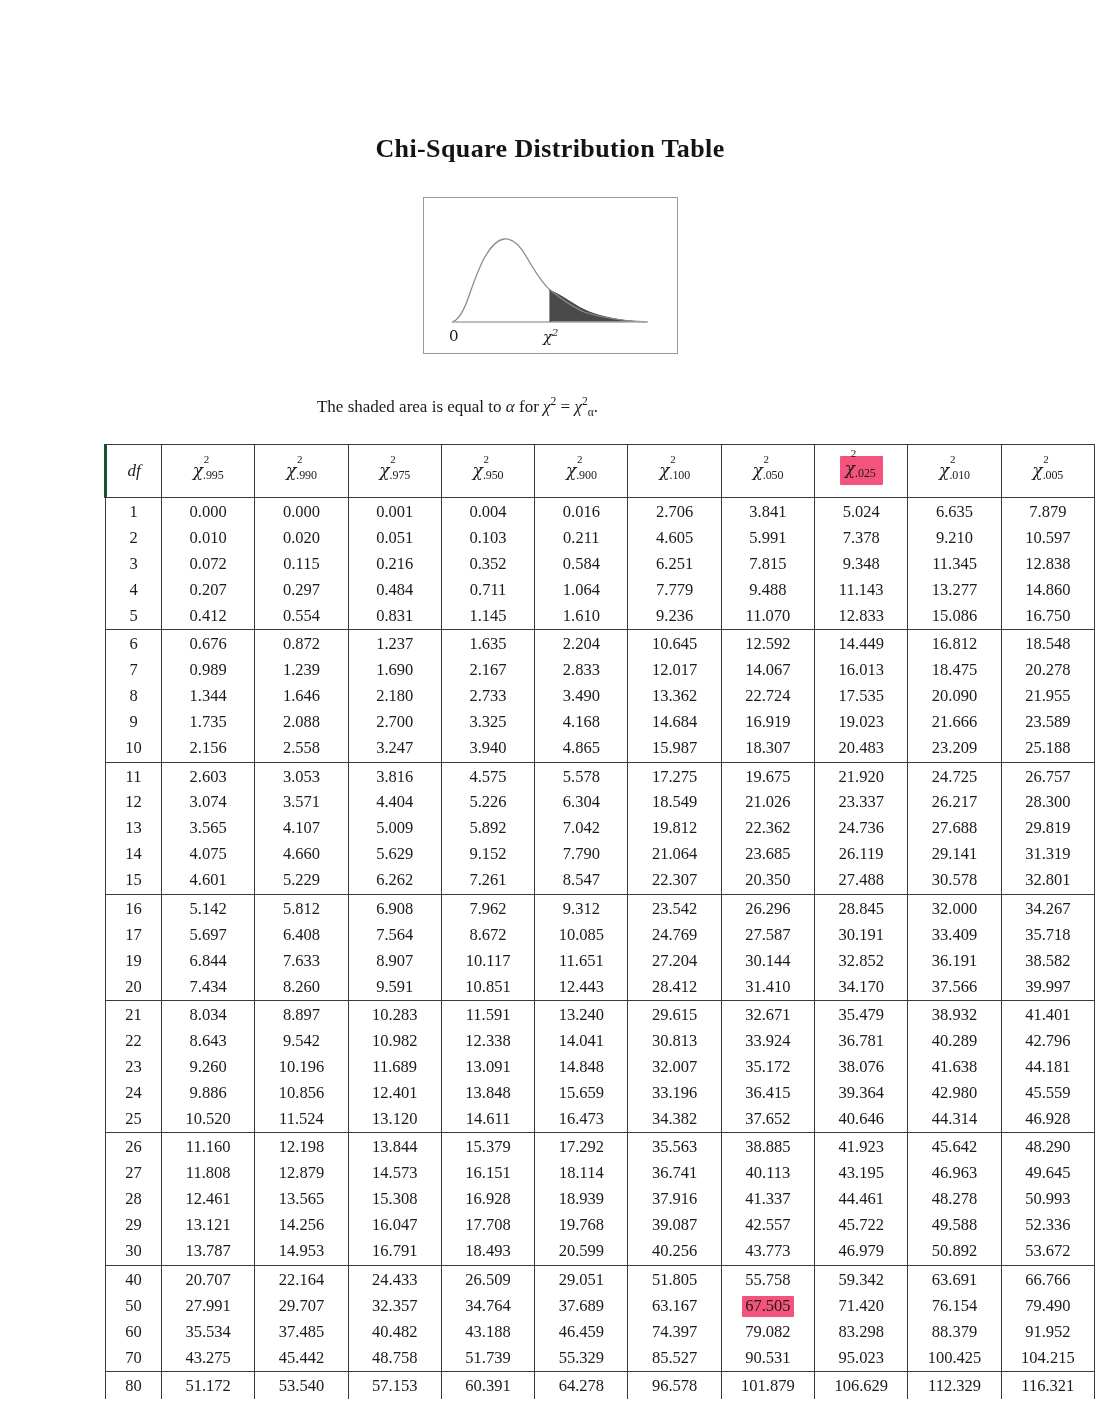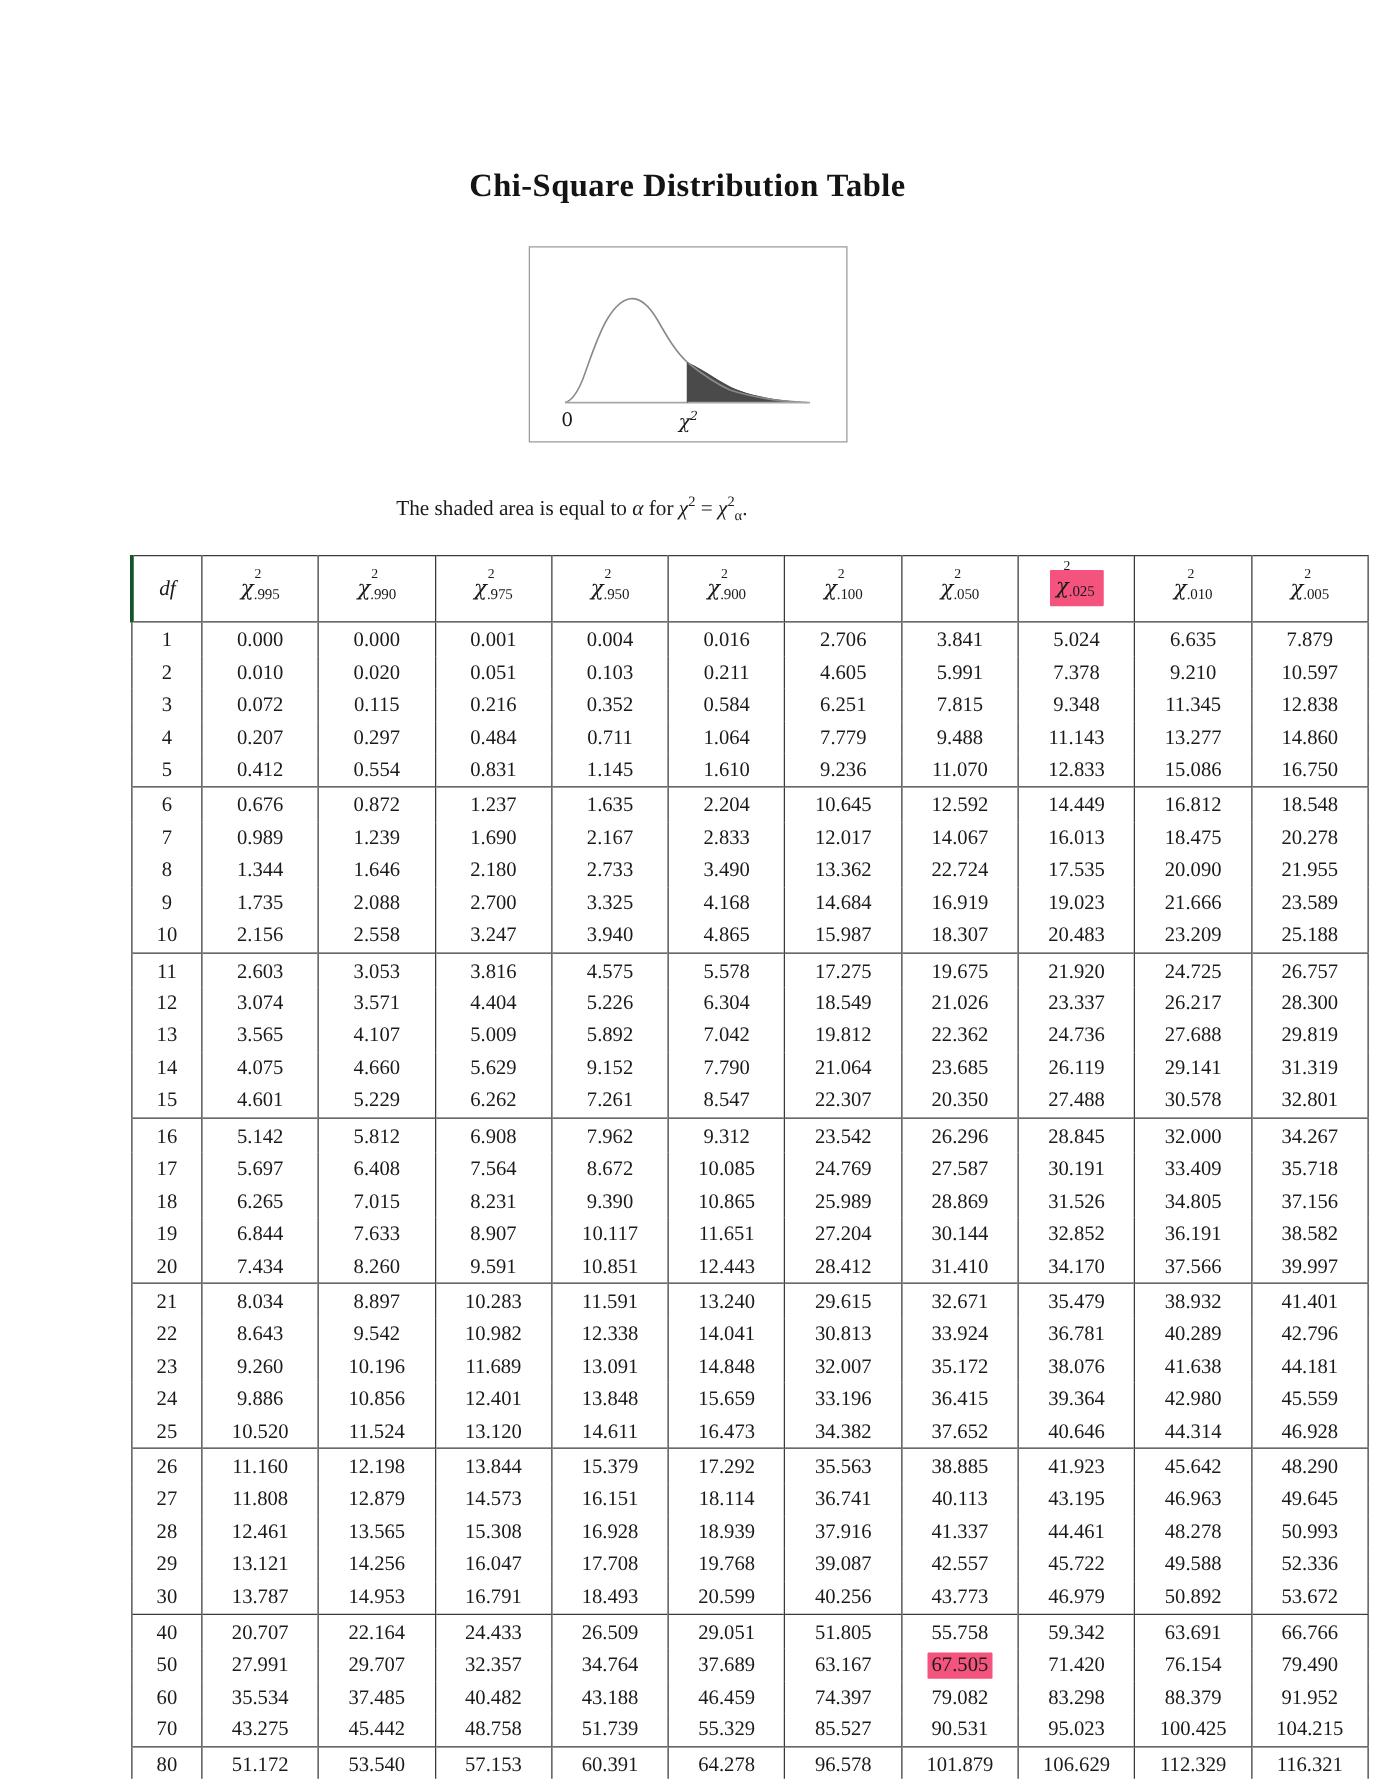--- a/index.html
+++ b/index.html
@@ -432,33 +432,20 @@
             <td>7.564</td>
             <td>8.672</td>
             <td>10.085</td>
             <td>24.769</td>
             <td>27.587</td>
             <td>30.191</td>
             <td>33.409</td>
             <td>35.718</td>
           </tr>
           <tr>
-            <td class="df-cell">18</td>
-            <td>6.265</td>
-            <td>7.015</td>
-            <td>8.231</td>
-            <td>9.390</td>
-            <td>10.865</td>
-            <td>25.989</td>
-            <td>28.869</td>
-            <td>31.526</td>
-            <td>34.805</td>
-            <td>37.156</td>
-          </tr>
-          <tr>
             <td class="df-cell">19</td>
             <td>6.844</td>
             <td>7.633</td>
             <td>8.907</td>
             <td>10.117</td>
             <td>11.651</td>
             <td>27.204</td>
             <td>30.144</td>
             <td>32.852</td>
             <td>36.191</td>

